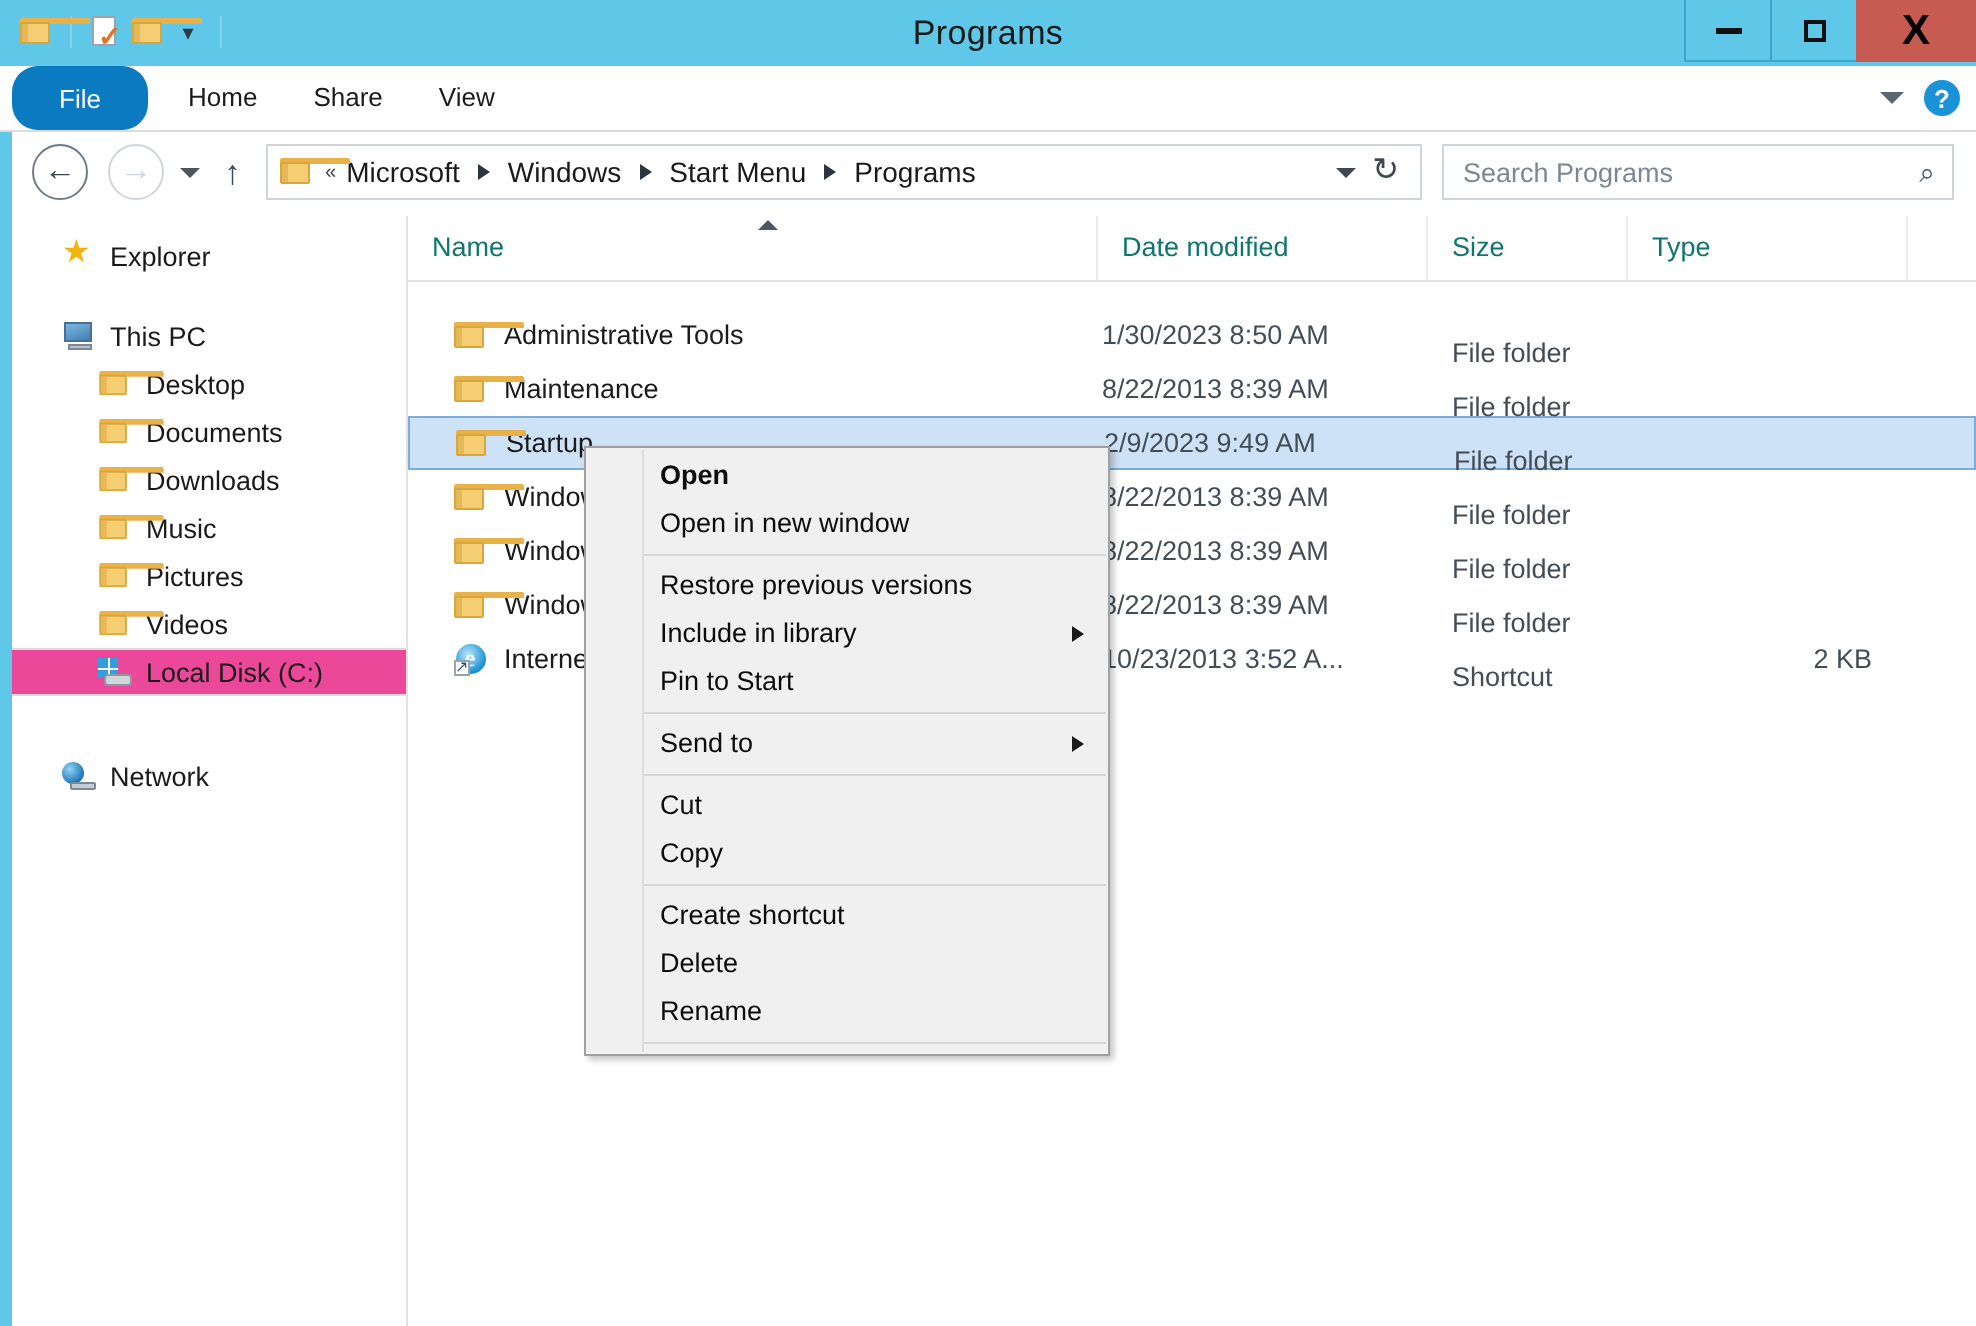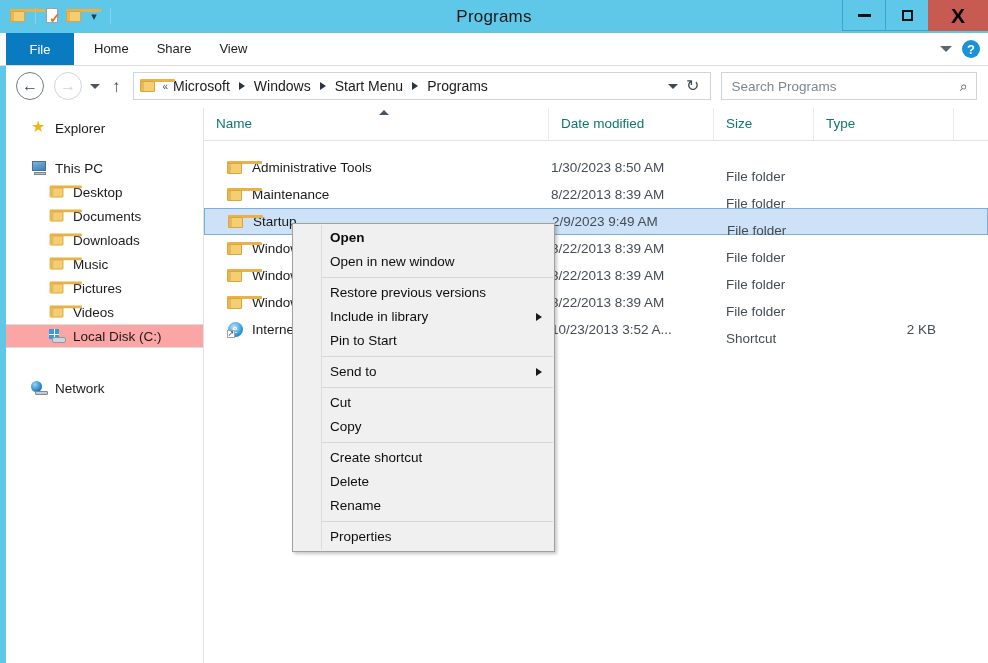--- a/index.html
+++ b/index.html
@@ -102,20 +102,21 @@
   }
   .tab-file {
     position: absolute;
     left: 6px; top: 0;
     width: 68px; height: 32px;
     background: #0a7bc0;
     color: #ffffff;
     font-size: 13px;
     display: flex; align-items: center; justify-content: center;
     cursor: default;
+    border-radius: 13px;
   }
   .tabs {
     position: absolute;
     left: 80px; top: 0;
     height: 32px;
     display: flex;
     align-items: center;
     gap: 0px;
   }
   .tab {
@@ -276,21 +277,21 @@
     align-items: center;
     font-size: 13.5px;
     color: #1a1a1a;
     cursor: pointer;
     padding-left: 24px;
     box-sizing: border-box;
     white-space: nowrap;
   }
   .nav-item.child { padding-left: 42px; }
   .nav-item.selected {
-    background: #fca5a5;
+    background: #ec4899;
     border: 1px solid #dcdcdc;
     border-left: none;
     border-right: none;
   }
   .nav-item .ico {
     width: 18px; height: 16px;
     margin-right: 7px;
     display: flex; align-items: center; justify-content: center;
     flex: none;
   }
@@ -898,16 +899,15 @@
     <div class="ctx-item">Copy</div>
 
     <div class="ctx-sep"></div>
 
     <div class="ctx-item">Create shortcut</div>
     <div class="ctx-item">Delete</div>
     <div class="ctx-item">Rename</div>
 
     <div class="ctx-sep"></div>
 
-    <div class="ctx-item">Properties</div>
   </div>
 
 </div>
 
 </body></html>

